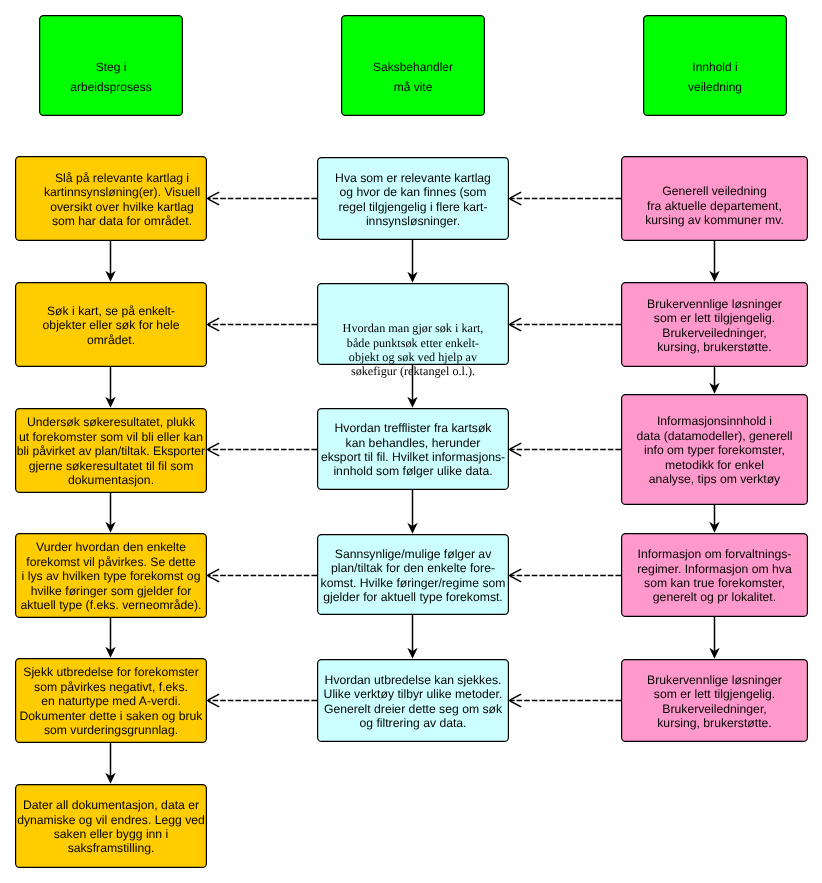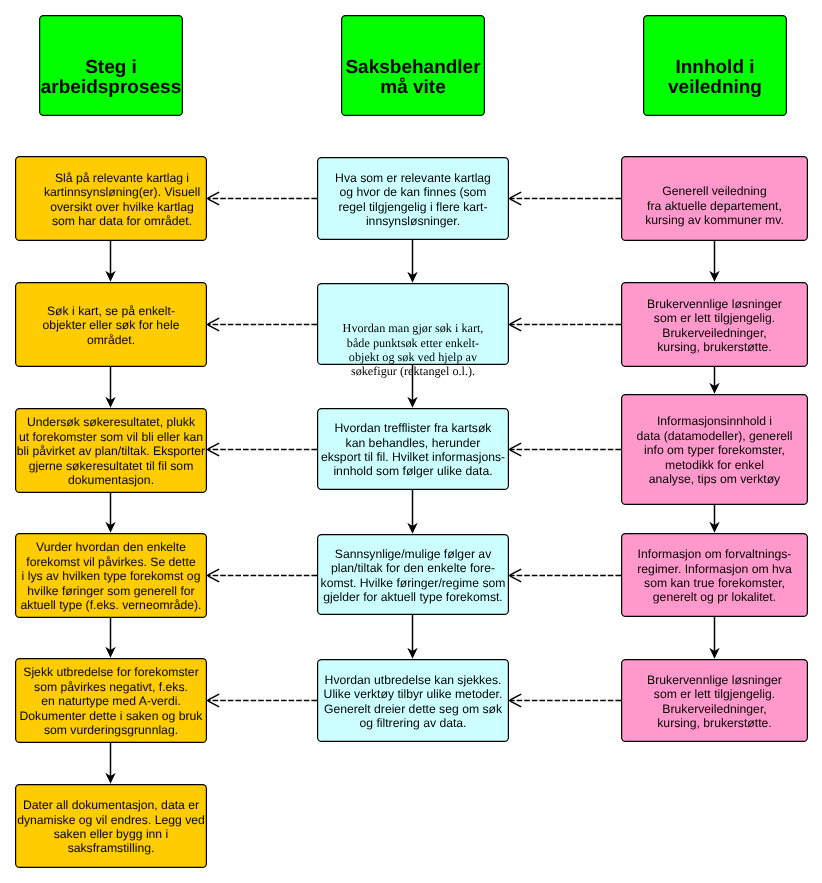--- a/index.html
+++ b/index.html
@@ -3,21 +3,21 @@
 <meta charset="utf-8">
 <style>
   html,body{margin:0;padding:0;}
   body{width:822px;height:883px;background:#ffffff;
        font-family:"Liberation Sans",sans-serif;overflow:hidden;
        -webkit-font-smoothing:antialiased;text-rendering:geometricPrecision;}
   #canvas{position:relative;width:822px;height:883px;background:#fff;}
   .node{position:absolute;box-sizing:border-box;border:0;background:none;
         display:flex;align-items:center;justify-content:center;text-align:center;color:#000;z-index:3;}
   .node .txt{width:100%;box-sizing:border-box;white-space:pre;}
-  .header-node .txt{font-weight:bold;font-size:19px;line-height:19.4px;padding-top:1px;margin-top:23px;}
+  .header-node .txt{font-weight:normal;font-size:12px;line-height:19.4px;padding-top:1px;margin-top:23px;}
   .step-node .txt,.know-node .txt,.guide-node .txt{font-size:12.2px;line-height:14.45px;padding-top:2px;}
   svg.shapes{position:absolute;left:0;top:0;width:822px;height:883px;z-index:1;}
   svg.arrows{position:absolute;left:0;top:0;width:822px;height:883px;z-index:2;}
 </style>
 </head>
 <body>
 
 <div id="canvas">
   <svg class="shapes" viewBox="0 0 822 883">
       <rect x="39.6" y="15.6" width="142.8" height="99.8" rx="4" ry="4" fill="#00ff00" stroke="#000000" stroke-width="1.2"></rect>
@@ -125,21 +125,21 @@
       <div class="txt">Undersøk søkeresultatet, plukk
 ut forekomster som vil bli eller kan
 bli påvirket av plan/tiltak. Eksporter
 gjerne søkeresultatet til fil som
 dokumentasjon.</div>
     </div>
     <div class="node step-node" style="left: 15px; top: 533px; width: 192px; height: 85px;">
       <div class="txt">Vurder hvordan den enkelte
 forekomst vil påvirkes. Se dette
 i lys av hvilken type forekomst og
-hvilke føringer som generell for
+hvilke føringer som gjelder for
 aktuell type (f.eks. verneområde).</div>
     </div>
     <div class="node step-node" style="left: 15px; top: 658px; width: 192px; height: 85px;">
       <div class="txt">Sjekk utbredelse for forekomster
 som påvirkes negativt, f.eks.
 en naturtype med A-verdi.
 Dokumenter dette i saken og bruk
 som vurderingsgrunnlag.</div>
     </div>
     <div class="node step-node" style="left: 15px; top: 784px; width: 192px; height: 84px;">

